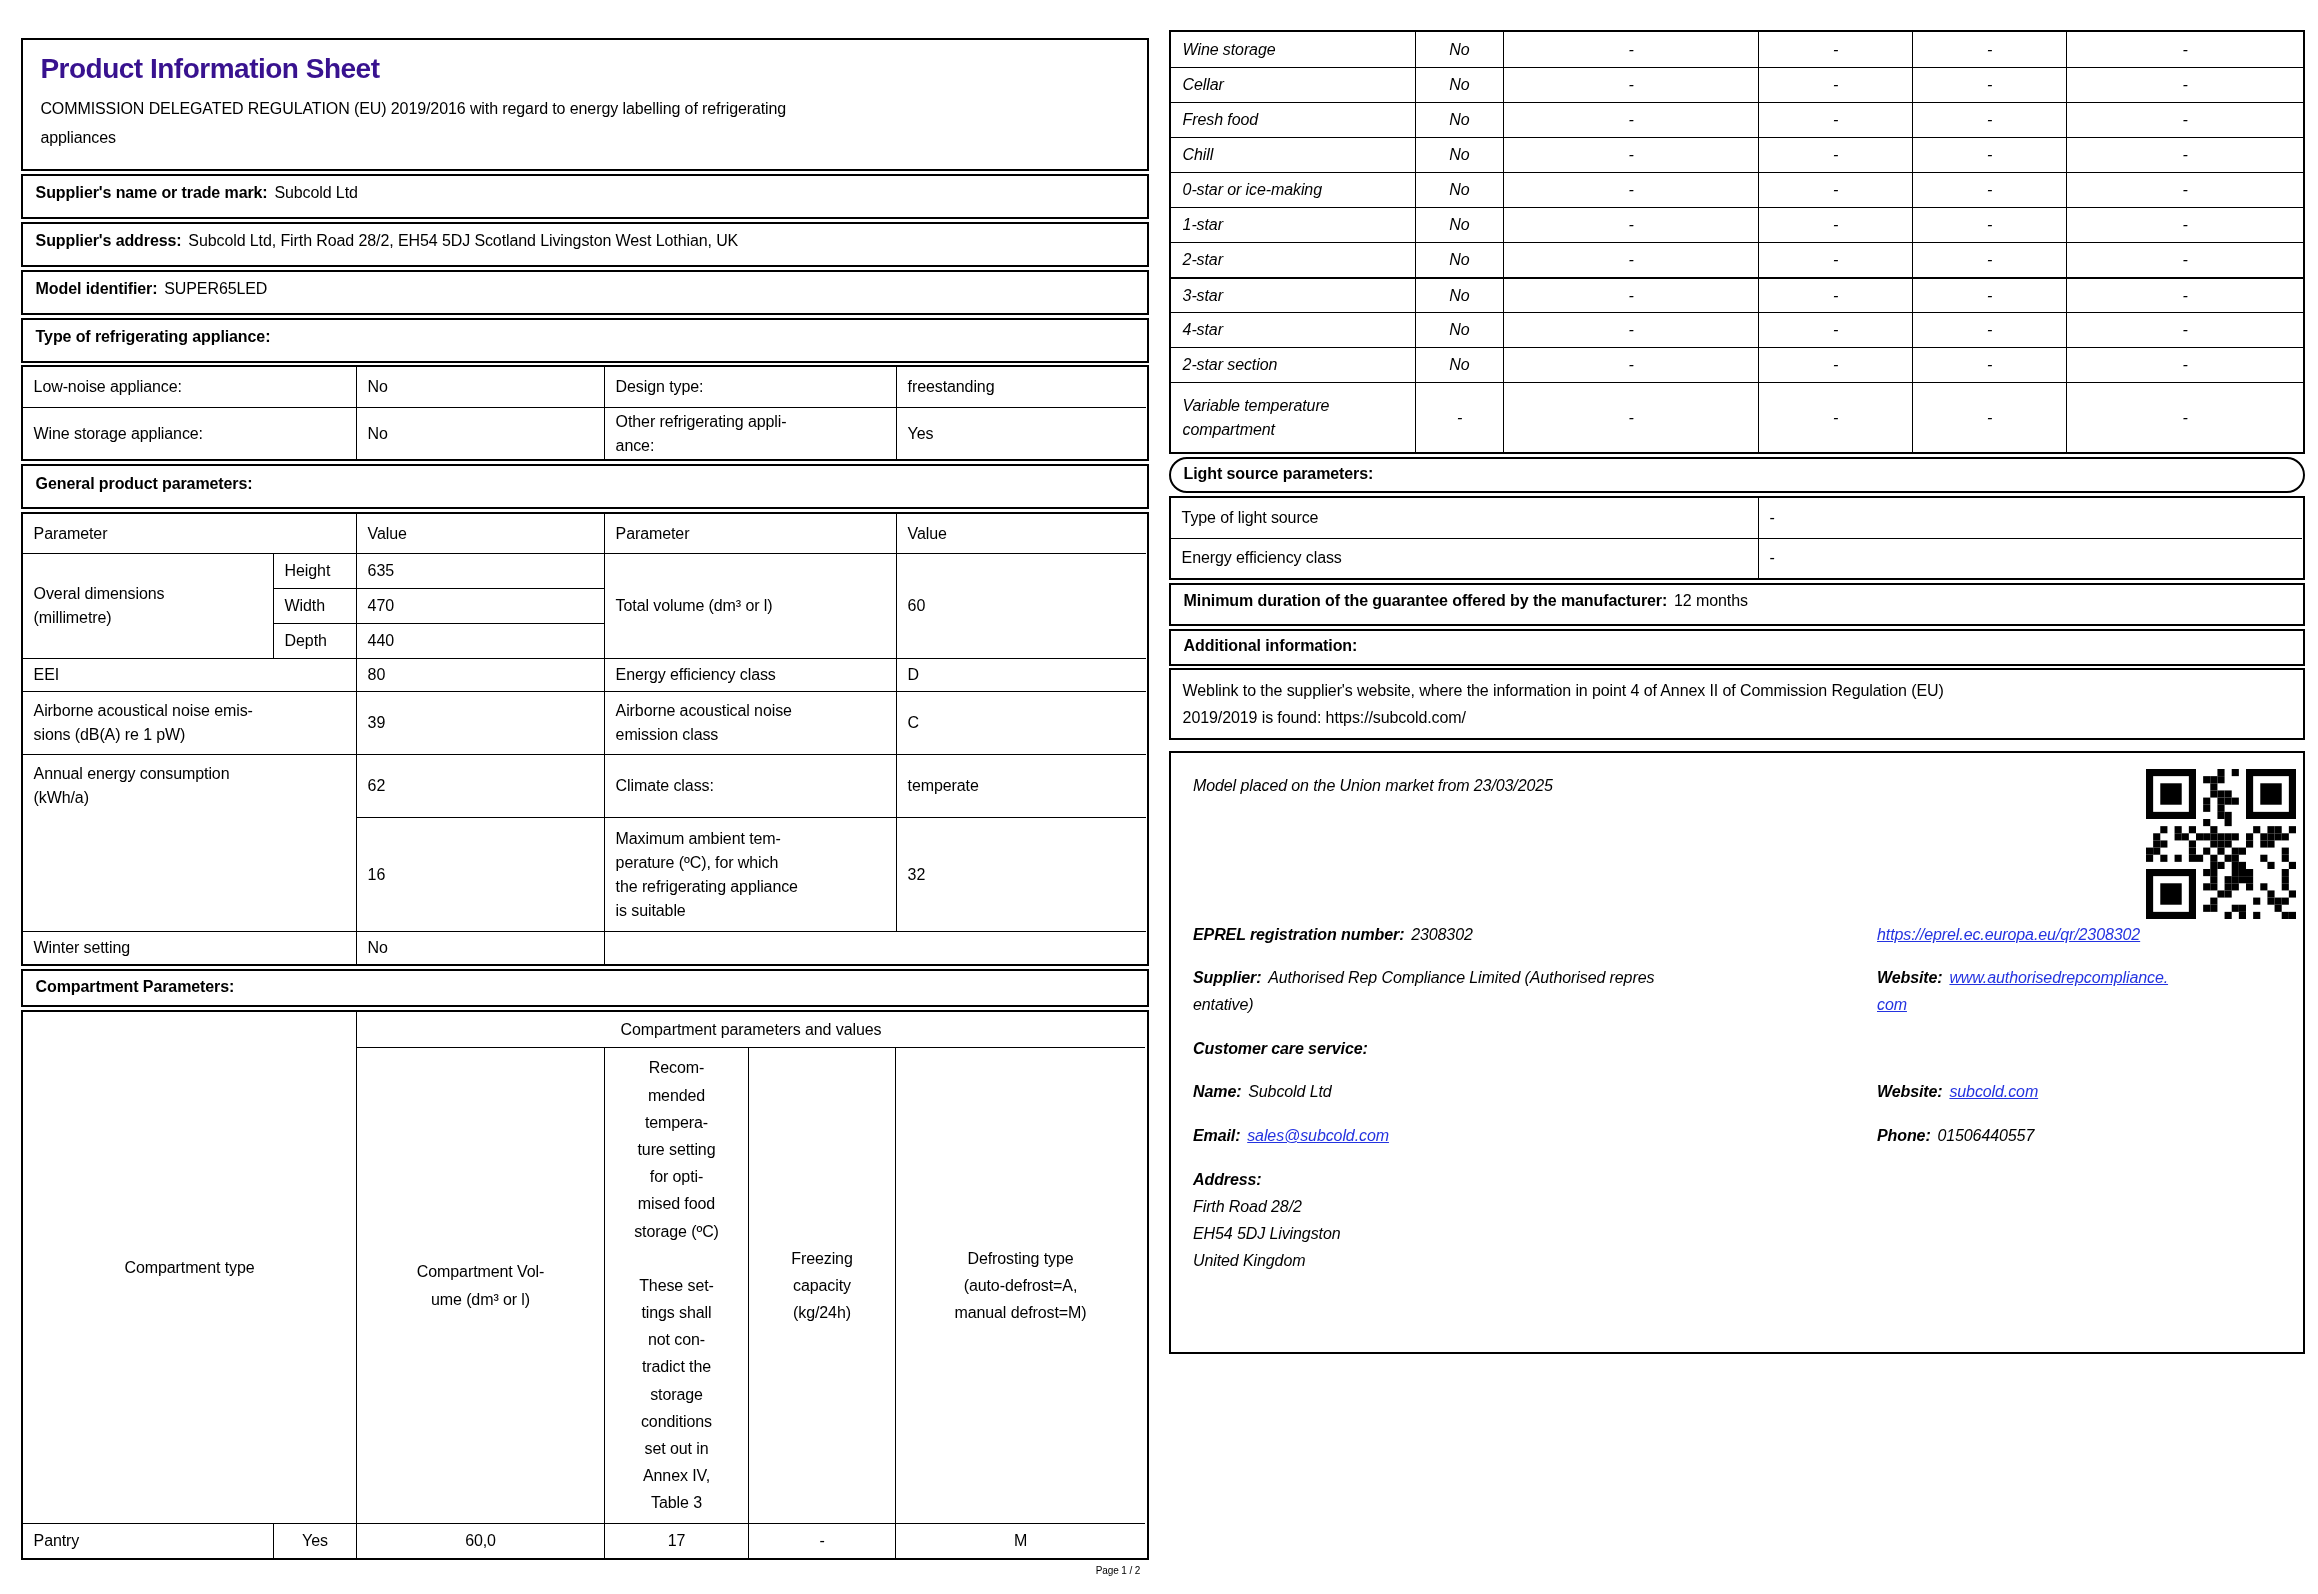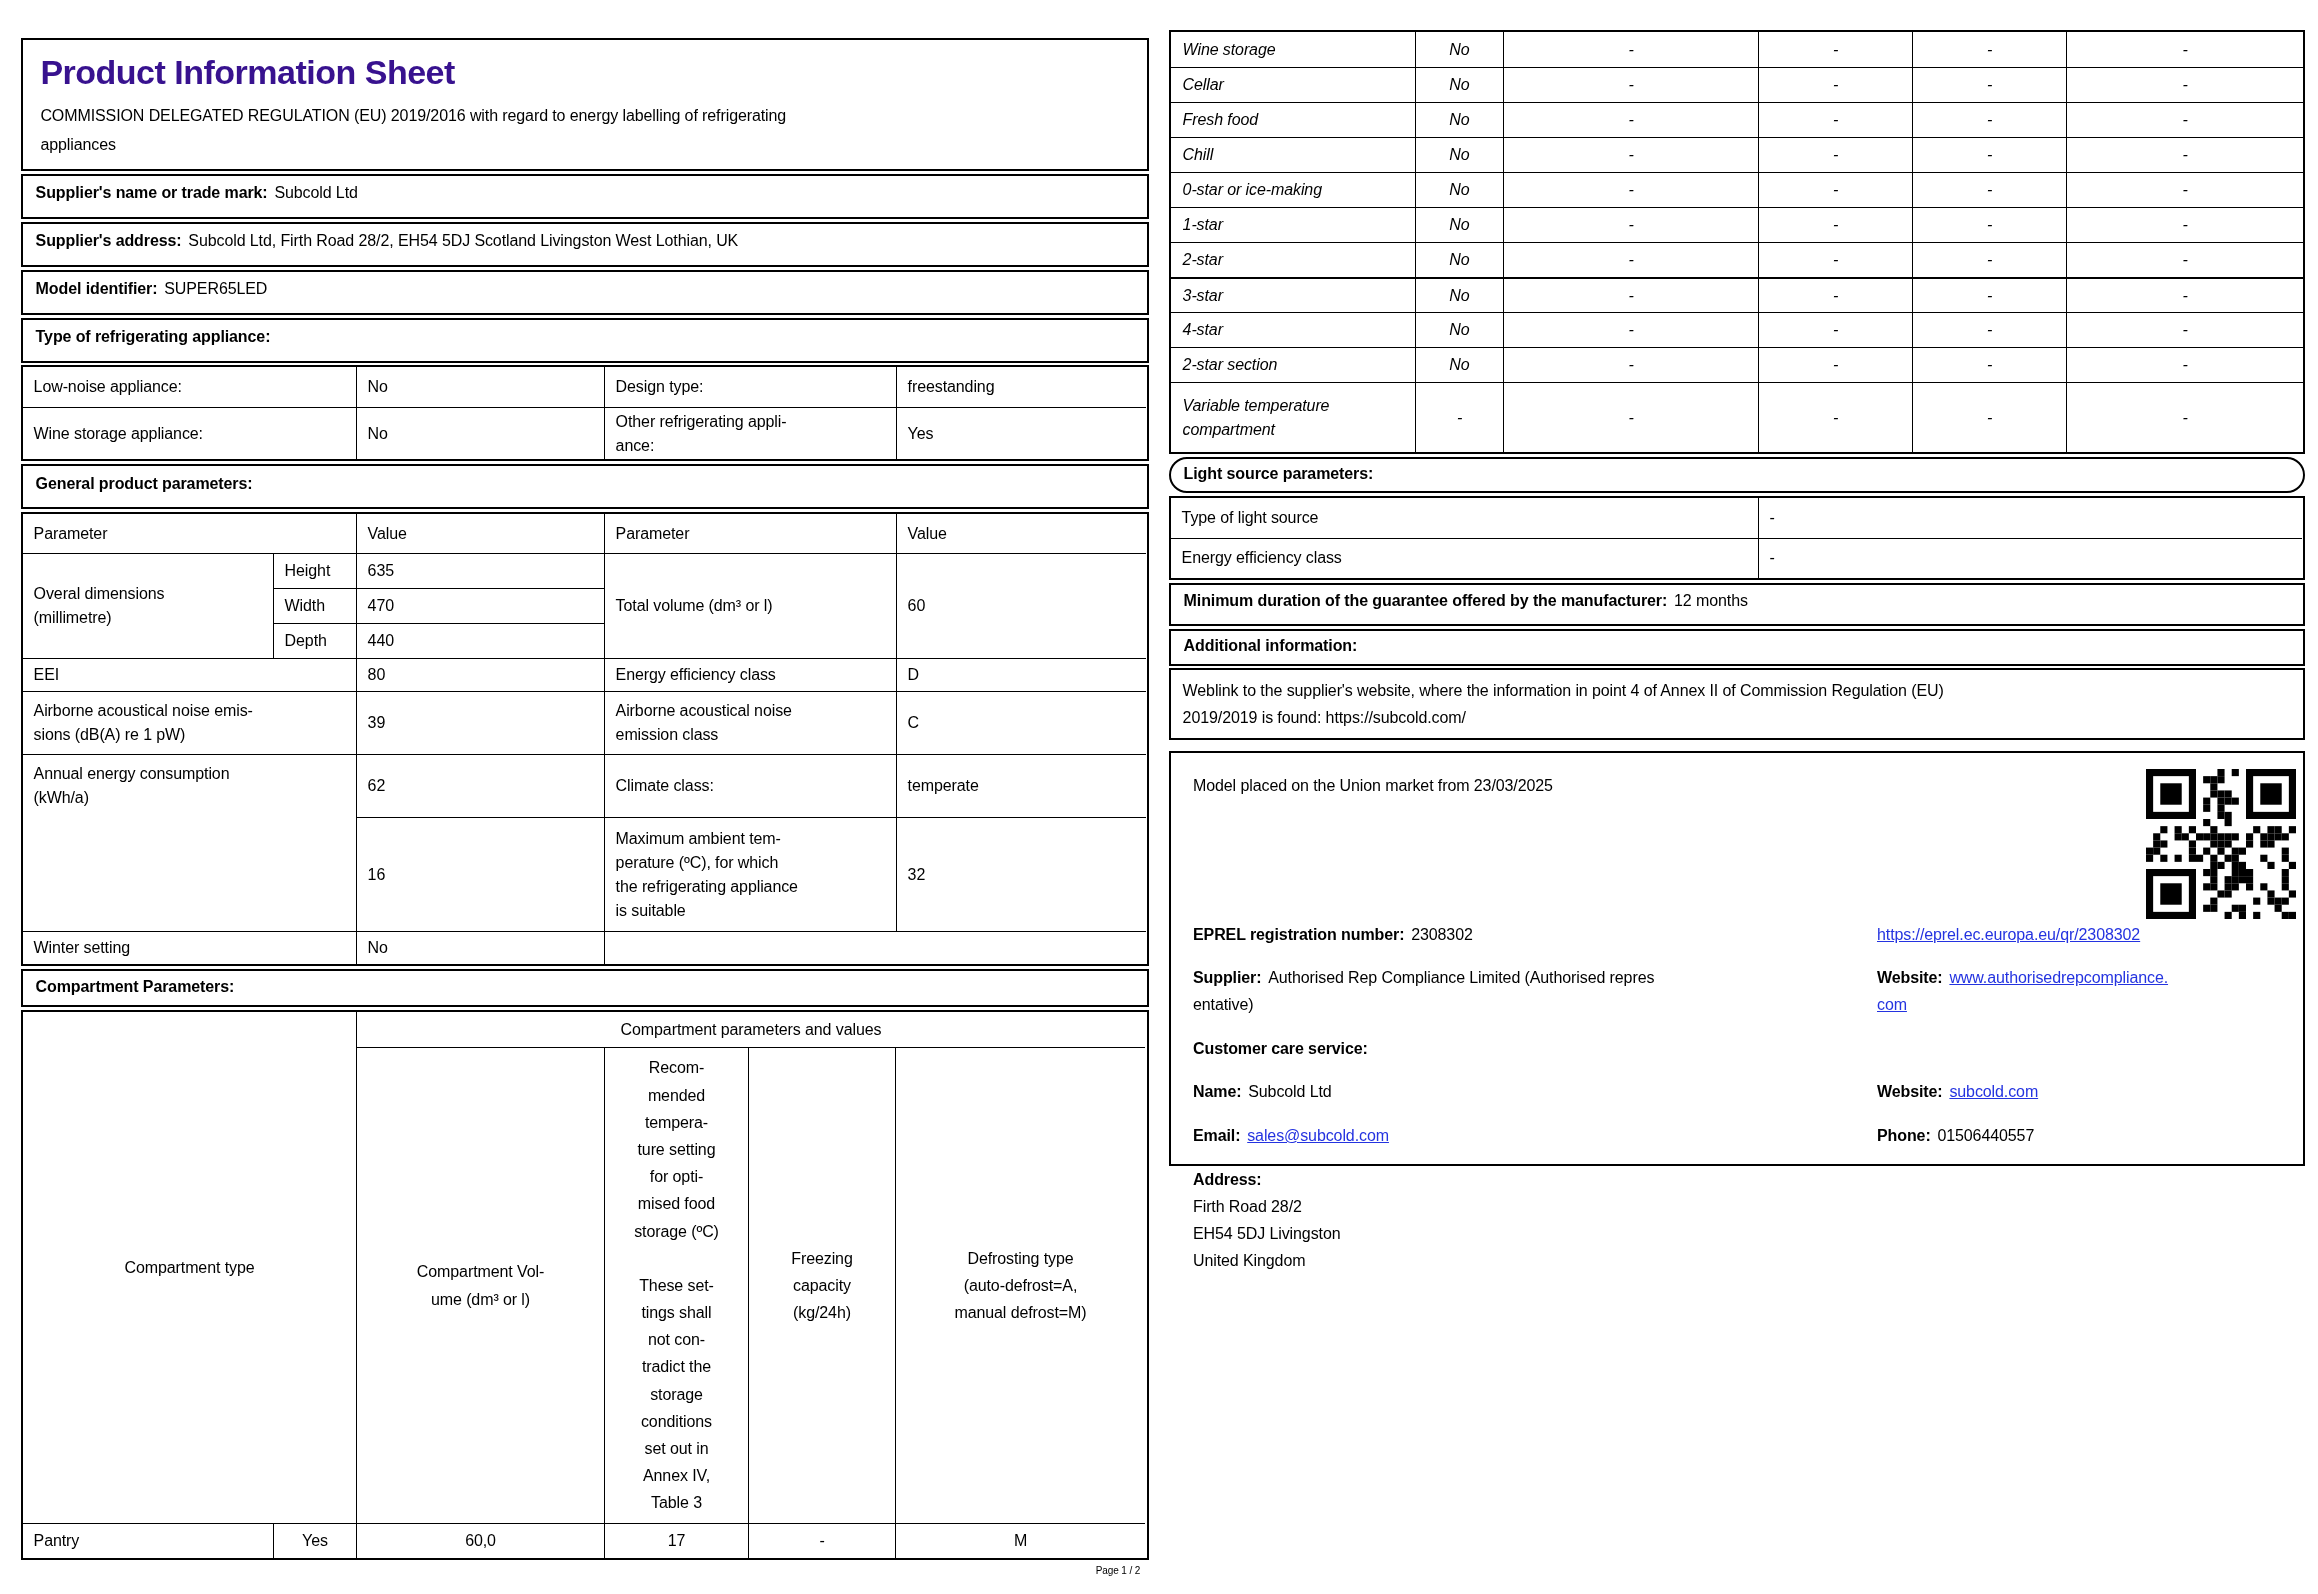--- a/index.html
+++ b/index.html
@@ -17,21 +17,21 @@
   .page{position:absolute;top:0;}
   .page1{left:21px;top:38px;width:1128px;}
   .page2{left:1169px;top:30px;width:1136px;}
   .box{border:2.4px solid var(--line);background:#fff;margin-top:2.9px;}
   .box:first-child{margin-top:0;}
   .pre{white-space:pre-line;}
   b{margin-right:6.8px;}
   .h{font-weight:bold;}
   
   .title-box{height:133px;padding:12.6px 17.4px;}
-  .doc-title{font-size:34px;font-weight:bold;color:var(--title-accent);letter-spacing:-0.5px;margin-bottom:10.6px;}
+  .doc-title{font-size:28px;font-weight:bold;color:var(--title-accent);letter-spacing:-0.5px;margin-bottom:10.6px;}
   .regulation{font-size:16px;line-height:1.8;}
   
   .label-row{height:45px;padding:8.2px 12.6px;}
   
   .grid{display:grid;}
   .gc{border-left:1.4px solid var(--line);border-top:1.4px solid var(--line);
       display:flex;align-items:center;padding:3.9px 10.6px;line-height:1.5;}
   .nbl{border-left:none;}
   .nbt{border-top:none;}
   .ctr{justify-content:center;text-align:center;padding:3.9px 3.9px;}
@@ -50,21 +50,21 @@
   .c0{border-left:none;}
   .cc{justify-content:center;text-align:center;padding:2.9px 3.9px;}
   .rtbl .trow:first-of-type .c{border-top:none;}
   .rtbl .trow:nth-of-type(8) .c{border-top-width:2.9px;}
   .light-grid{grid-template-columns:587px 544px;grid-template-rows:40px 40px;}
   .guarantee-box{height:43px;padding:7.7px 12.6px;}
   .small-label-box{height:36px;padding:5.8px 12.6px;border-radius:18px;}
   .addl-box{height:37px;padding:6.3px 12.6px;}
   .weblink-box{height:72px;padding:6.8px 11.6px;line-height:1.7;}
   
-  .info-box{height:415px;margin-top:10.6px;padding:19.3px 22px;position:relative;line-height:1.7;}
+  .info-box{height:603px;margin-top:10.6px;padding:19.3px 22px;position:relative;line-height:1.7;font-style:italic;}
   .qr{position:absolute;top:16.4px;right:6.8px;width:150px;height:150px;}
   .irow{display:grid;grid-template-columns:684px 1fr;margin-bottom:16.4px;}
   .market-line{margin-bottom:121px;}
   .lnk{color:var(--link-blue);text-decoration:underline;cursor:pointer;}
   .footer1{margin-top:4.8px;text-align:right;font-size:10px;padding-right:8.7px;}
   .footer2{position:absolute;left:1169px;top:1637px;width:1149px;text-align:right;font-size:14px;}
 </style>
 </head>
 <body>
 

